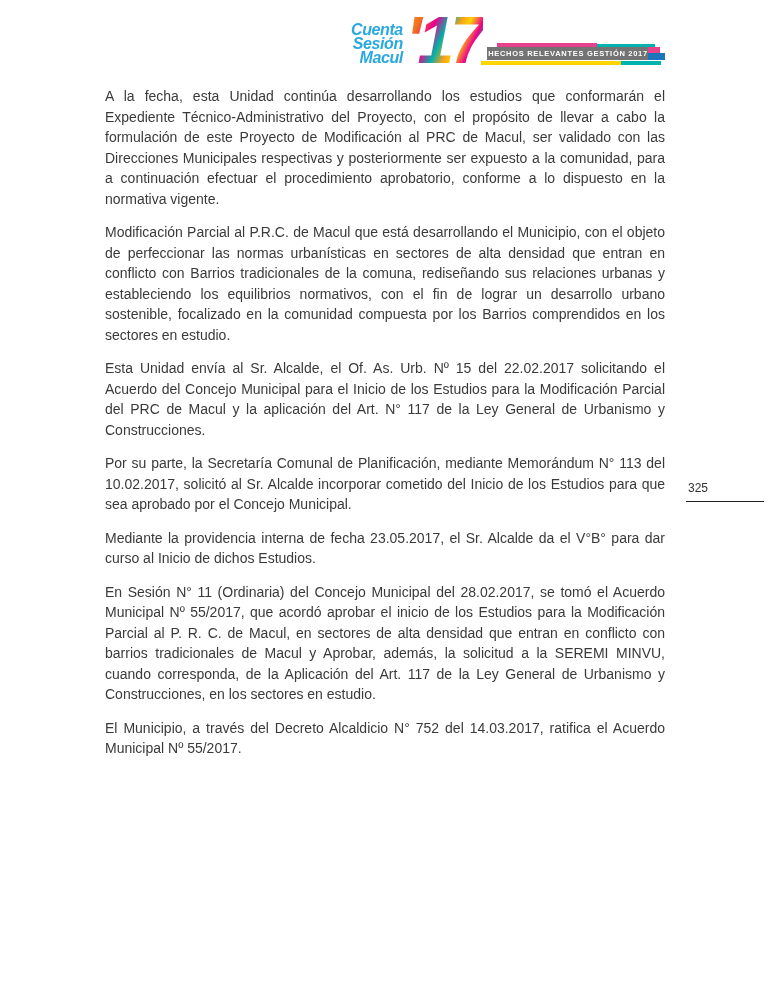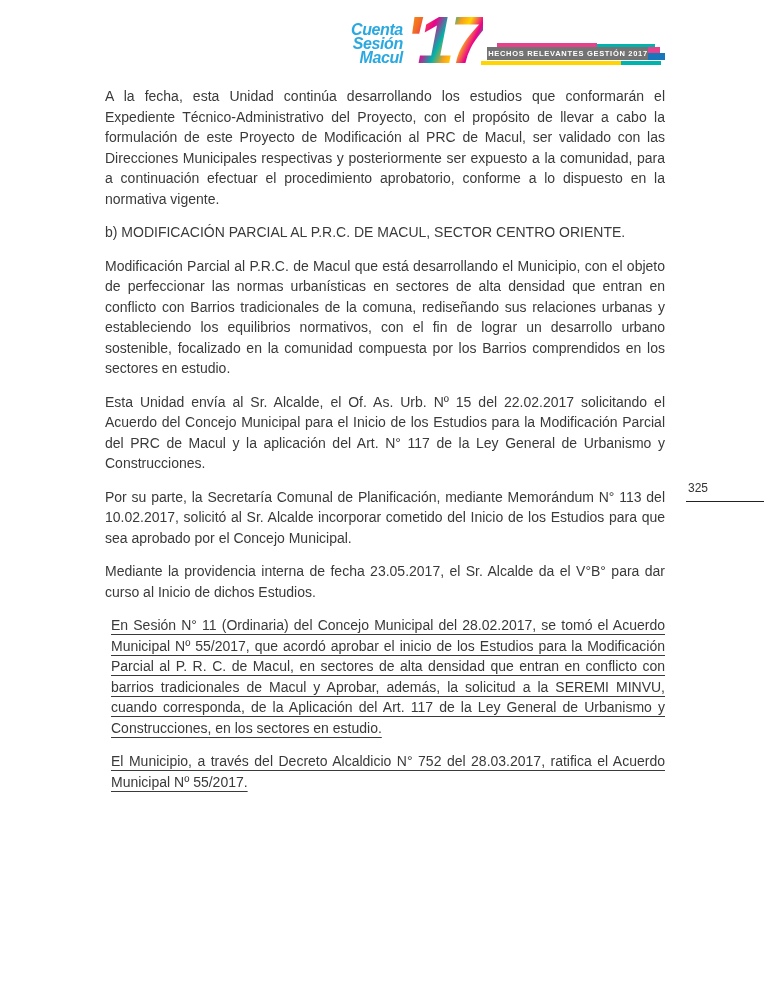--- a/index.html
+++ b/index.html
@@ -42,24 +42,22 @@
   .banner .sb-teal   { position:absolute; left:140px; top:19px; width:40px; height:4px; background:#00b3ad; }
 
   
   .content {
     position:absolute; left:105px; top:86px; width:560px;
     color:#3a3a3a; font-size:14px; line-height:20.5px;
     text-align:justify; text-justify:inter-word;
   }
   .content p { margin:0 0 13px 0; }
   .content p.underlined {
-    text-decoration:underline;
     text-decoration-thickness:1.2px;
     text-underline-offset:3.5px;
-    margin-left:6px;
   }
   .content p.heading { text-align:left; }
 
   
   .pageno { position:absolute; left:688px; top:481px; font-size:12px; color:#333333; }
   .pageno-rule {
     position:absolute; left:686px; top:501px; width:78px; height:0;
     border-top:1.5px solid #222222;
   }
 </style>
@@ -84,25 +82,24 @@
       <span>HECHOS RELEVANTES GESTIÓN 2017</span>
     </div>
     <div class="tip-pink"></div>
     <div class="tip-blue"></div>
     <div class="sb-yellow"></div>
     <div class="sb-teal"></div>
   </div>
 
   <div class="content">
     <p>A la fecha, esta Unidad continúa desarrollando los estudios que conformarán el Expediente Técnico-Administrativo del Proyecto, con el propósito de llevar a cabo la formulación de este Proyecto de Modificación al PRC de Macul, ser validado con las Direcciones Municipales respectivas y posteriormente ser expuesto a la comunidad, para a continuación efectuar el procedimiento aprobatorio, conforme a lo dispuesto en la normativa vigente.</p>
-    <p class="heading">b) MODIFICACIÓN PARCIAL AL P.R.C. DE MACUL, SECTOR CENTRO ORIENTE.</p>
     <p>Modificación Parcial al P.R.C. de Macul que está desarrollando el Municipio, con el objeto de perfeccionar las normas urbanísticas en sectores de alta densidad que entran en conflicto con Barrios tradicionales de la comuna, rediseñando sus relaciones urbanas y estableciendo los equilibrios normativos, con el fin de lograr un desarrollo urbano sostenible, focalizado en la comunidad compuesta por los Barrios comprendidos en los sectores en estudio.</p>
     <p>Esta Unidad envía al Sr. Alcalde, el Of. As. Urb. Nº 15 del 22.02.2017 solicitando el Acuerdo del Concejo Municipal para el Inicio de los Estudios para la Modificación Parcial del PRC de Macul y la aplicación del Art. N° 117 de la Ley General de Urbanismo y Construcciones.</p>
     <p>Por su parte, la Secretaría Comunal de Planificación, mediante Memorándum N° 113 del 10.02.2017, solicitó al Sr. Alcalde incorporar cometido del Inicio de los Estudios para que sea aprobado por el Concejo Municipal.</p>
     <p>Mediante la providencia interna de fecha 23.05.2017, el Sr. Alcalde da el V°B° para dar curso al Inicio de dichos Estudios.</p>
     <p class="underlined">En Sesión N° 11 (Ordinaria) del Concejo Municipal del 28.02.2017, se tomó el Acuerdo Municipal Nº 55/2017, que acordó aprobar el inicio de los Estudios para la Modificación Parcial al P. R. C. de Macul, en sectores de alta densidad que entran en conflicto con barrios tradicionales de Macul y Aprobar, además, la solicitud a la SEREMI MINVU, cuando corresponda, de la Aplicación del Art. 117 de la Ley General de Urbanismo y Construcciones, en los sectores en estudio.</p>
-    <p class="underlined">El Municipio, a través del Decreto Alcaldicio N° 752 del 28.03.2017, ratifica el Acuerdo Municipal Nº 55/2017.</p>
+    <p class="underlined">El Municipio, a través del Decreto Alcaldicio N° 752 del 14.03.2017, ratifica el Acuerdo Municipal Nº 55/2017.</p>
   </div>
 
   <div class="pageno">325</div>
   <div class="pageno-rule"></div>
 
 </div>
 
 </body></html>

